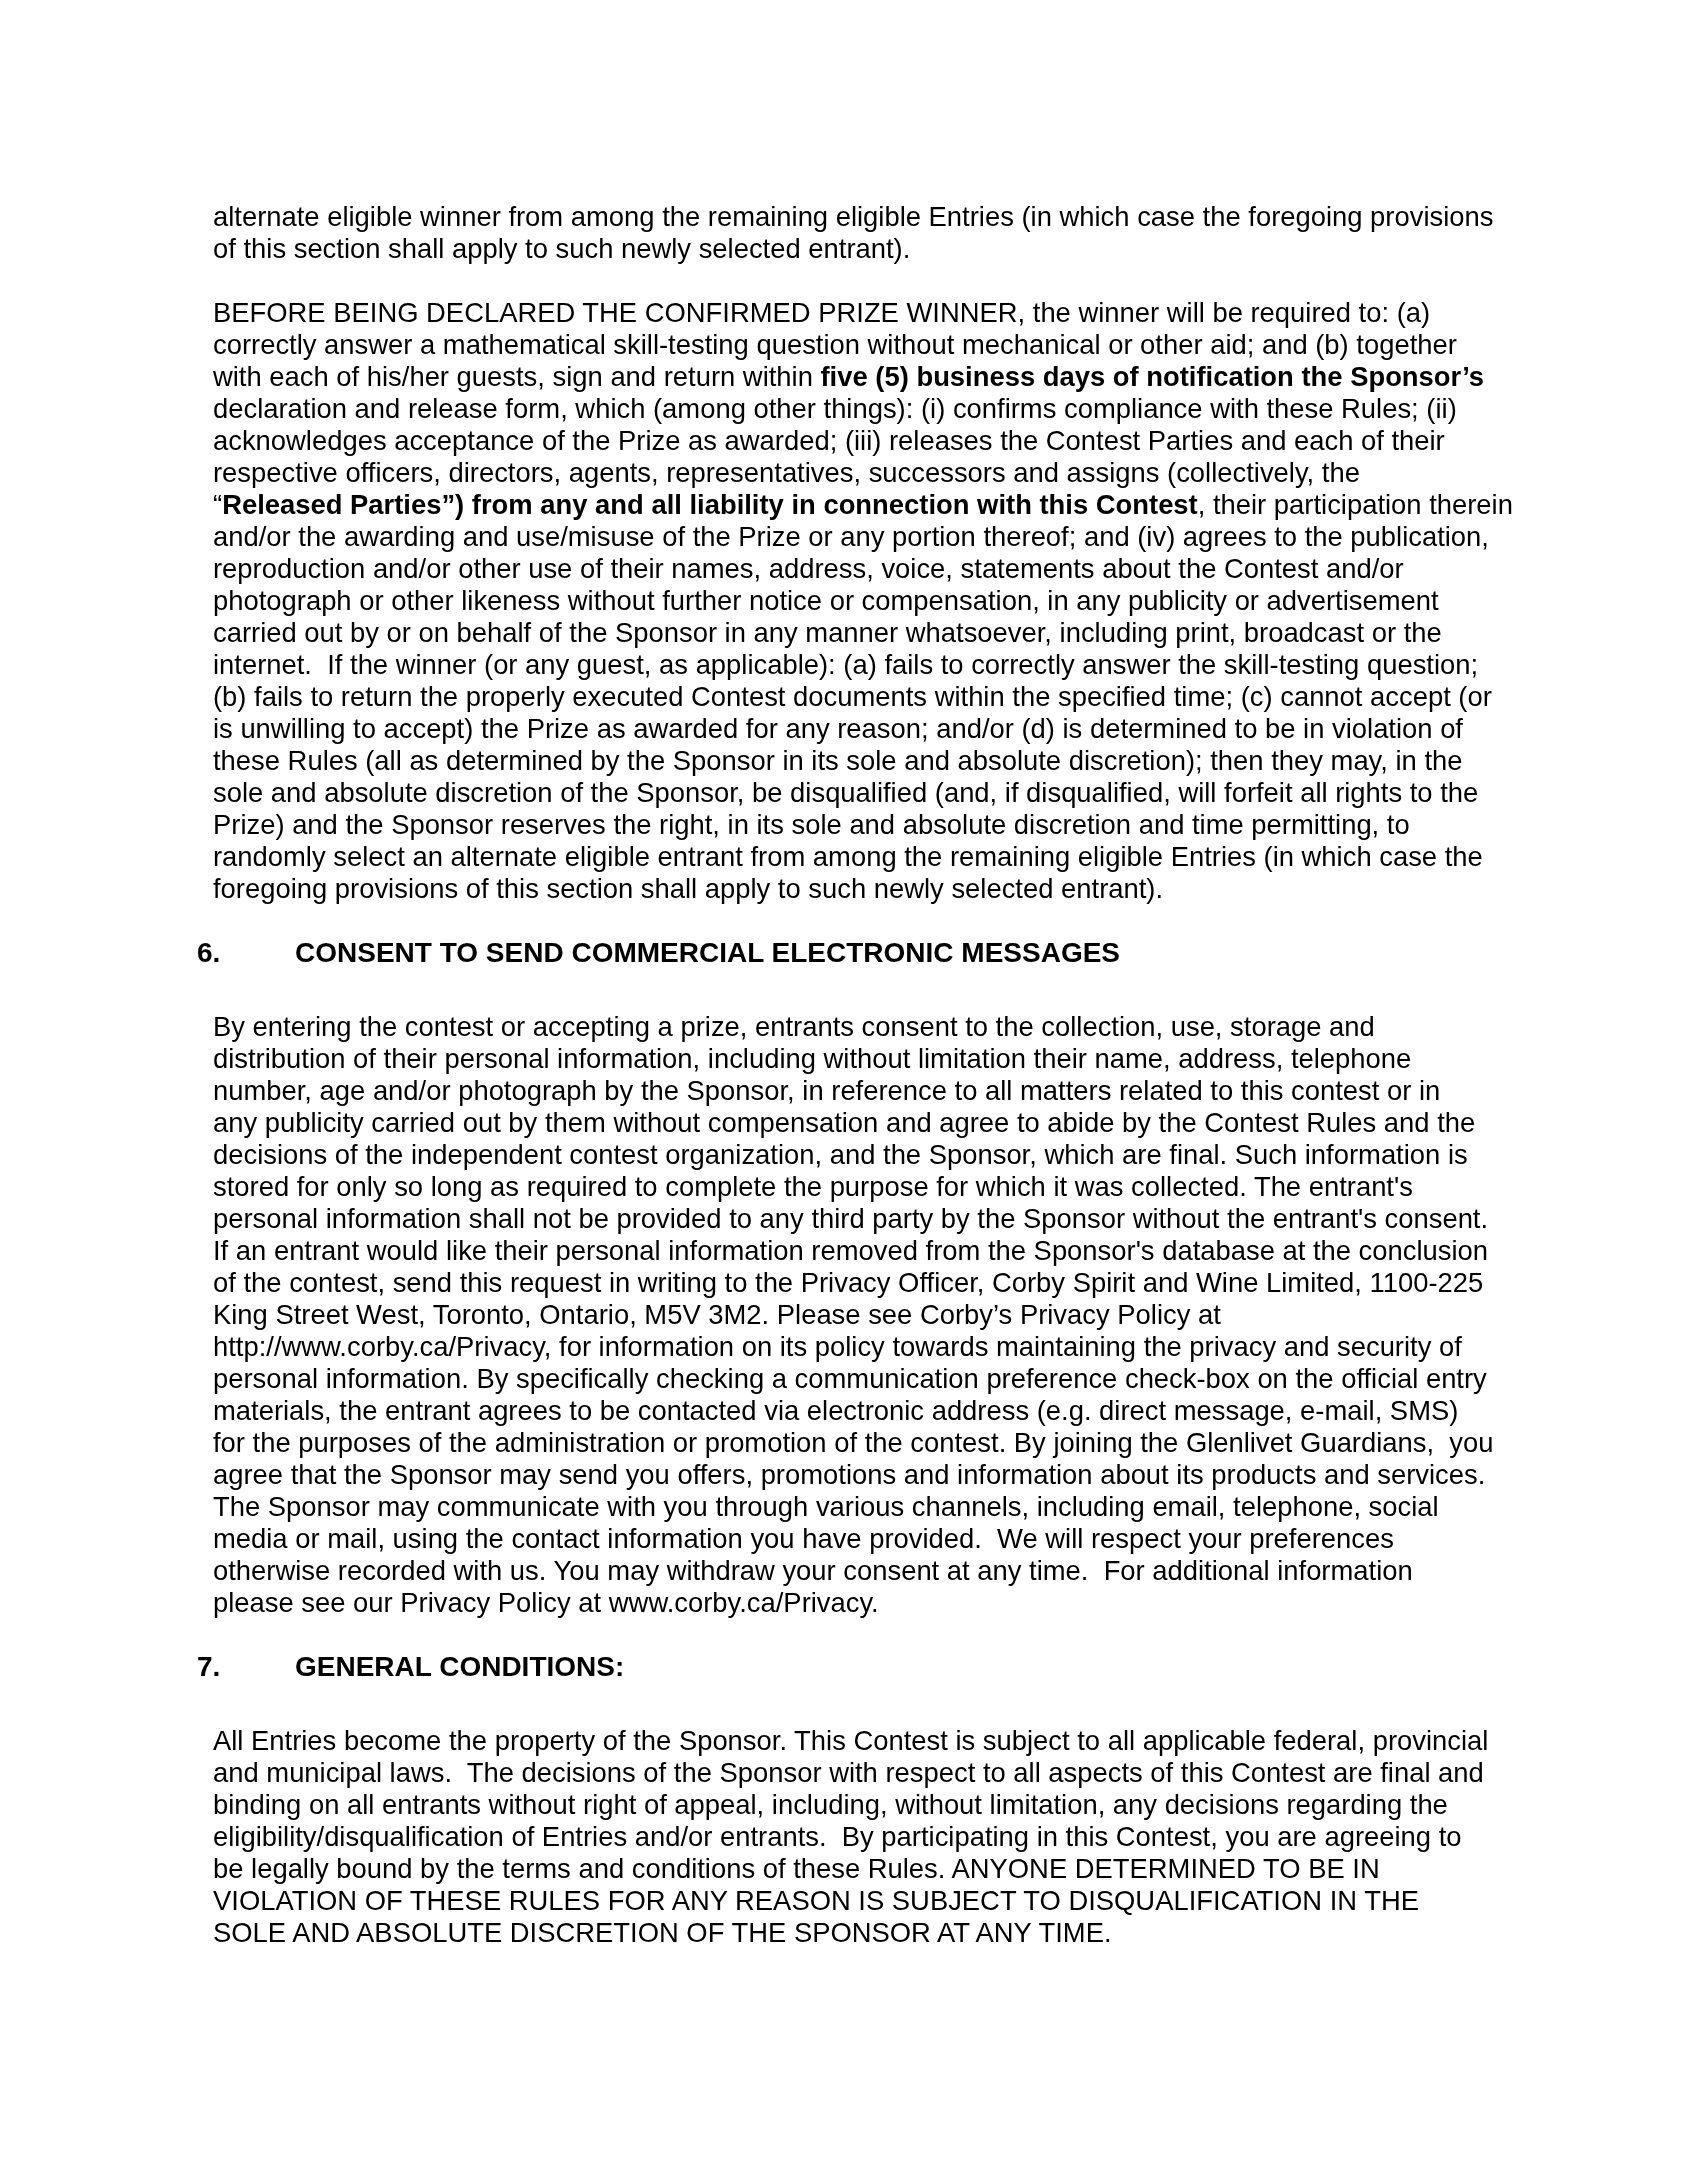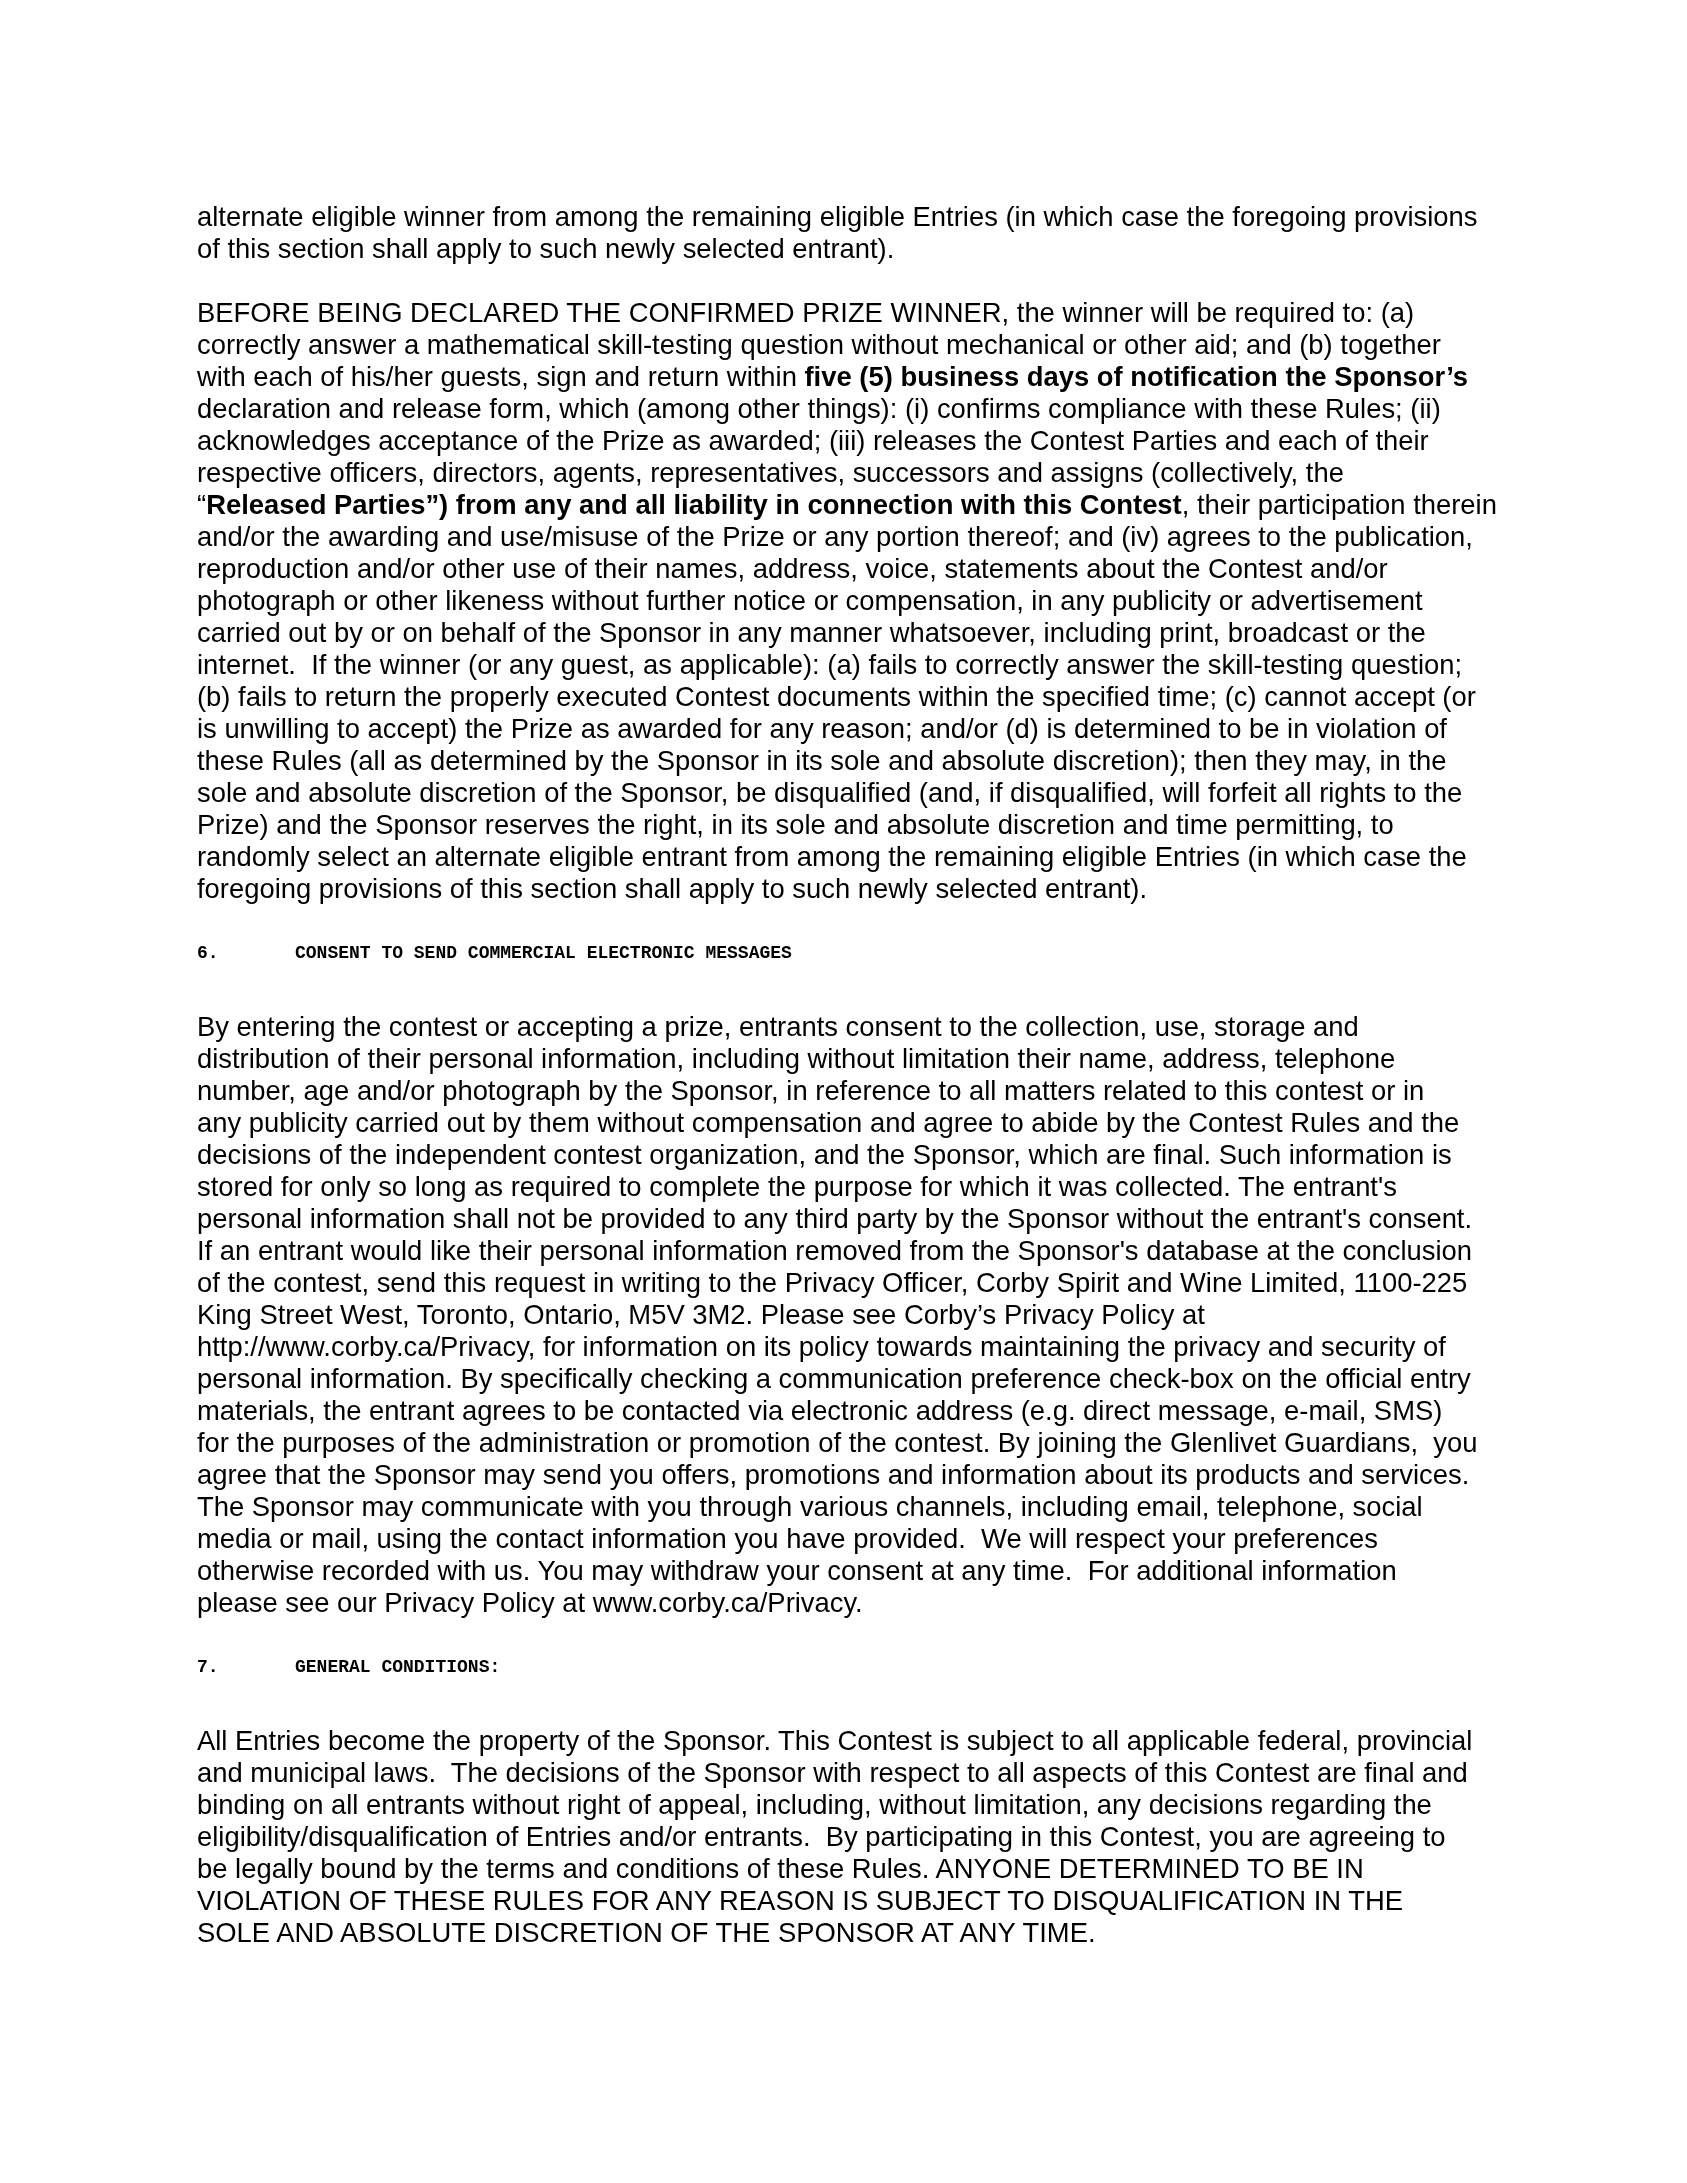--- a/index.html
+++ b/index.html
@@ -20,28 +20,27 @@
   .doc {
     position: absolute;
     left: 197px;
     top: 201px;
     width: 1313px;
     font-size: 27.4px;
     line-height: 32px;
     white-space: pre; 
   }
   p.paragraph {
-    margin: 0 0 32px 0;
+    margin: 0 0 32px 16px;
   }
   h2.heading {
-    font-size: 18px;
+    font-size: 28px;
     line-height: 32px;
     font-weight: 700;
     margin: 0 0 42px 0;
-    font-family: Liberation Mono, monospace;
   }
   .bold { font-weight: 700; }
   .tabnum { display: inline-block; width: 98px; }
 </style>
 </head>
 <body>
 
 <div class="page">
   <div class="doc"><p class="paragraph"><span>alternate eligible winner from among the remaining eligible Entries (in which case the foregoing provisions</span><br><span>of this section shall apply to such newly selected entrant).</span></p><p class="paragraph"><span>BEFORE BEING DECLARED THE CONFIRMED PRIZE WINNER, the winner will be required to: (a)</span><br><span>correctly answer a mathematical skill-testing question without mechanical or other aid; and (b) together</span><br><span>with each of his/her guests, sign and return within </span><span class="bold">five (5) business days of notification the Sponsor’s</span><br><span>declaration and release form, which (among other things): (i) confirms compliance with these Rules; (ii)</span><br><span>acknowledges acceptance of the Prize as awarded; (iii) releases the Contest Parties and each of their</span><br><span>respective officers, directors, agents, representatives, successors and assigns (collectively, the</span><br><span>“</span><span class="bold">Released Parties”) from any and all liability in connection with this Contest</span><span>, their participation therein</span><br><span>and/or the awarding and use/misuse of the Prize or any portion thereof; and (iv) agrees to the publication,</span><br><span>reproduction and/or other use of their names, address, voice, statements about the Contest and/or</span><br><span>photograph or other likeness without further notice or compensation, in any publicity or advertisement</span><br><span>carried out by or on behalf of the Sponsor in any manner whatsoever, including print, broadcast or the</span><br><span>internet.  If the winner (or any guest, as applicable): (a) fails to correctly answer the skill-testing question;</span><br><span>(b) fails to return the properly executed Contest documents within the specified time; (c) cannot accept (or</span><br><span>is unwilling to accept) the Prize as awarded for any reason; and/or (d) is determined to be in violation of</span><br><span>these Rules (all as determined by the Sponsor in its sole and absolute discretion); then they may, in the</span><br><span>sole and absolute discretion of the Sponsor, be disqualified (and, if disqualified, will forfeit all rights to the</span><br><span>Prize) and the Sponsor reserves the right, in its sole and absolute discretion and time permitting, to</span><br><span>randomly select an alternate eligible entrant from among the remaining eligible Entries (in which case the</span><br><span>foregoing provisions of this section shall apply to such newly selected entrant).</span></p><h2 class="heading"><span class="bold tabnum">6.</span><span class="bold">CONSENT TO SEND COMMERCIAL ELECTRONIC MESSAGES</span></h2><p class="paragraph"><span>By entering the contest or accepting a prize, entrants consent to the collection, use, storage and</span><br><span>distribution of their personal information, including without limitation their name, address, telephone</span><br><span>number, age and/or photograph by the Sponsor, in reference to all matters related to this contest or in</span><br><span>any publicity carried out by them without compensation and agree to abide by the Contest Rules and the</span><br><span>decisions of the independent contest organization, and the Sponsor, which are final. Such information is</span><br><span>stored for only so long as required to complete the purpose for which it was collected. The entrant's</span><br><span>personal information shall not be provided to any third party by the Sponsor without the entrant's consent.</span><br><span>If an entrant would like their personal information removed from the Sponsor's database at the conclusion</span><br><span>of the contest, send this request in writing to the Privacy Officer, Corby Spirit and Wine Limited, 1100-225</span><br><span>King Street West, Toronto, Ontario, M5V 3M2. Please see Corby’s Privacy Policy at</span><br><span>http://www.corby.ca/Privacy, for information on its policy towards maintaining the privacy and security of</span><br><span>personal information. By specifically checking a communication preference check-box on the official entry</span><br><span>materials, the entrant agrees to be contacted via electronic address (e.g. direct message, e-mail, SMS)</span><br><span>for the purposes of the administration or promotion of the contest. By joining the Glenlivet Guardians,  you</span><br><span>agree that the Sponsor may send you offers, promotions and information about its products and services.</span><br><span>The Sponsor may communicate with you through various channels, including email, telephone, social</span><br><span>media or mail, using the contact information you have provided.  We will respect your preferences</span><br><span>otherwise recorded with us. You may withdraw your consent at any time.  For additional information</span><br><span>please see our Privacy Policy at www.corby.ca/Privacy.</span></p><h2 class="heading"><span class="bold tabnum">7.</span><span class="bold">GENERAL CONDITIONS:</span></h2><p class="paragraph"><span>All Entries become the property of the Sponsor. This Contest is subject to all applicable federal, provincial</span><br><span>and municipal laws.  The decisions of the Sponsor with respect to all aspects of this Contest are final and</span><br><span>binding on all entrants without right of appeal, including, without limitation, any decisions regarding the</span><br><span>eligibility/disqualification of Entries and/or entrants.  By participating in this Contest, you are agreeing to</span><br><span>be legally bound by the terms and conditions of these Rules. ANYONE DETERMINED TO BE IN</span><br><span>VIOLATION OF THESE RULES FOR ANY REASON IS SUBJECT TO DISQUALIFICATION IN THE</span><br><span>SOLE AND ABSOLUTE DISCRETION OF THE SPONSOR AT ANY TIME.</span></p></div>
 </div>

